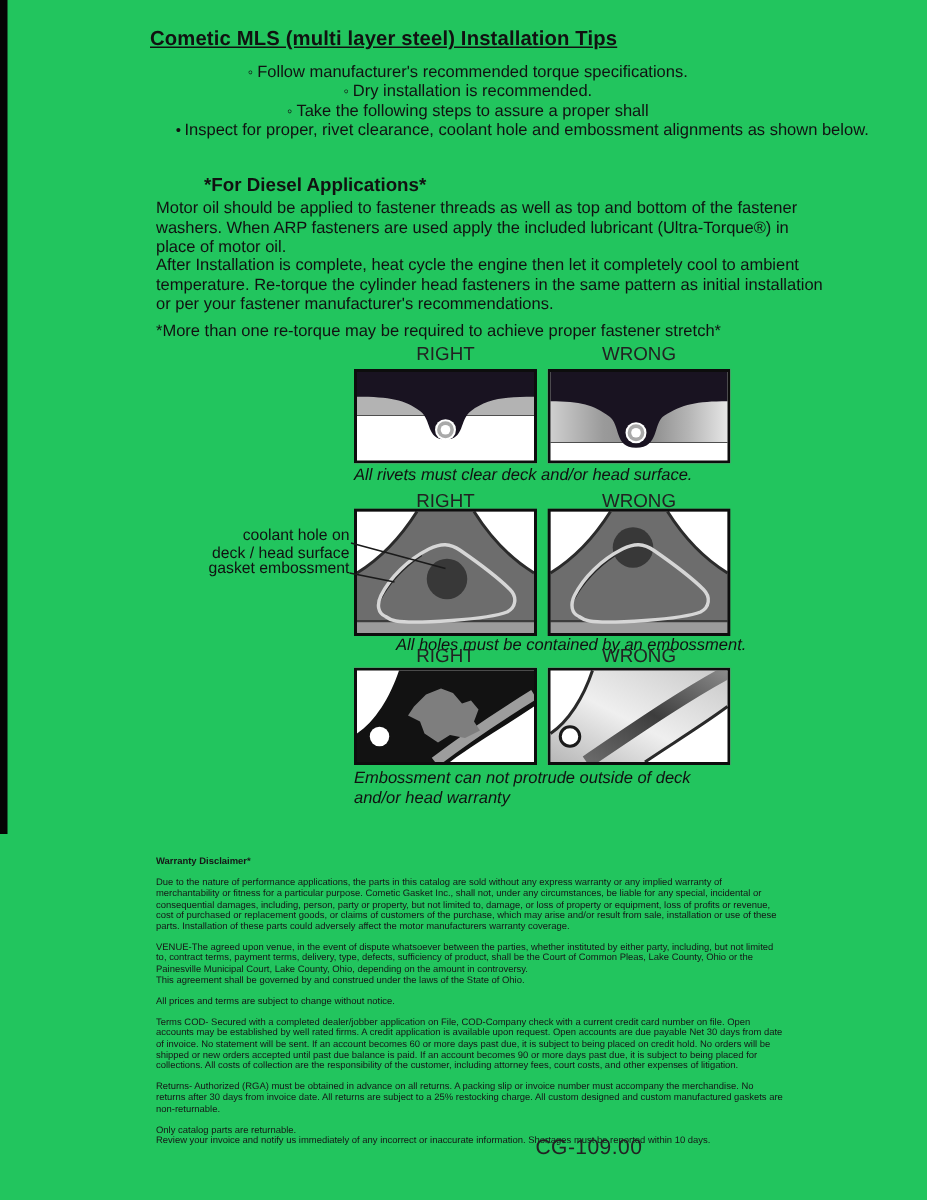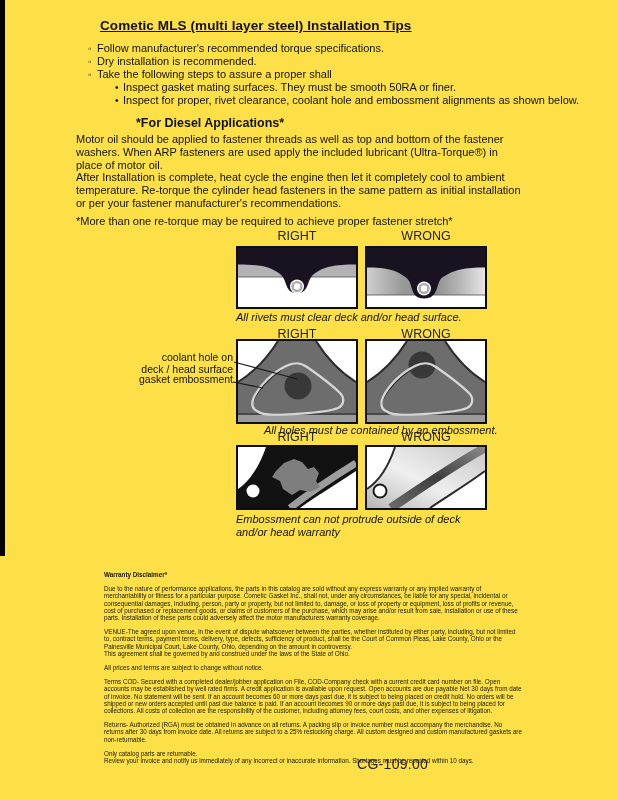--- a/index.html
+++ b/index.html
@@ -1,30 +1,30 @@
 <!DOCTYPE html>
 <html><head>
 <meta charset="utf-8">
 <style>
   html,body{margin:0;padding:0;background:#fff;}
-  .page{position:relative;width:618px;height:800px;background:#fde047;overflow:hidden;
+  .page{position:relative;width:618px;height:800px;background:#22c55e;overflow:hidden;
         font-family:"Liberation Sans","DejaVu Sans",sans-serif;color:#111;}
   .edge-strip{position:absolute;left:0;top:0;width:5px;height:556px;background:#050505;}
 
   .title{position:absolute;left:100px;top:18px;font-size:13.5px;font-weight:bold;
          text-decoration:underline;letter-spacing:.1px;}
 
   .bullets{position:absolute;left:88px;top:42px;width:445px;font-size:11px;line-height:13px;}
-  .bullets .row{white-space:nowrap;}
+  .bullets .row{white-space:nowrap;text-align:center;}
   .row.top::before{content:"\25E6";display:inline-block;width:9px;font-size:10px;}
   .row.sub{padding-left:27px;}
   .row.sub::before{content:"\2022";display:inline-block;width:8px;font-size:10px;}
 
   .diesel-heading{position:absolute;left:88px;top:116px;font-size:12.5px;font-weight:bold;margin-left:48px;}
-  .para{position:absolute;left:76px;width:448px;font-size:11px;line-height:13px;}
+  .para{position:absolute;left:104px;width:448px;font-size:11px;line-height:13px;}
   .p1{top:133px;}
   .p2{top:171px;}
   .p3{top:215px;}
 
   .dlabel{position:absolute;width:122px;text-align:center;font-size:12.5px;color:#222;}
   .panel{position:absolute;display:block;}
   .caption{position:absolute;font-size:11px;line-height:13px;color:#111;font-style:italic;}
 
   .side-label{position:absolute;width:123px;text-align:right;font-size:10.5px;line-height:12px;color:#111;}
   .leader-svg{position:absolute;left:110px;top:339px;pointer-events:none;}
@@ -42,21 +42,20 @@
 
 <div class="page">
   <div class="edge-strip"></div>
 
   <div class="title">Cometic MLS (multi layer steel) Installation Tips</div>
 
   <div class="bullets">
     <div class="row top">Follow manufacturer's recommended torque specifications.</div>
     <div class="row top">Dry installation is recommended.</div>
     <div class="row top">Take the following steps to assure a proper shall</div>
-    <div class="row sub">Inspect gasket mating surfaces.  They must be smooth 50RA or finer.</div>
     <div class="row sub">Inspect for proper, rivet clearance, coolant hole and embossment alignments as shown below.</div>
   </div>
 
   <div class="diesel-heading">*For Diesel Applications*</div>
   <div class="para p1">Motor oil should be applied to fastener threads as well as top and bottom of the fastener washers. When ARP fasteners are used apply the included lubricant (Ultra-Torque®) in place of motor oil.</div>
   <div class="para p2">After Installation is complete, heat cycle the engine then let it completely cool to ambient temperature. Re-torque the cylinder head fasteners in the same pattern as initial installation or per your fastener manufacturer's recommendations.</div>
   <div class="para p3">*More than one re-torque may be required to achieve proper fastener stretch*</div>
 
   <div class="dlabel" style="left:236px;top:229px;">RIGHT</div>
   <div class="dlabel" style="left:365px;top:229px;">WRONG</div>

